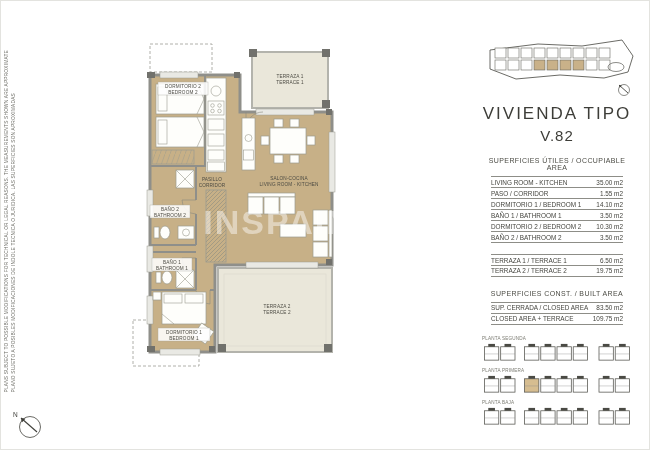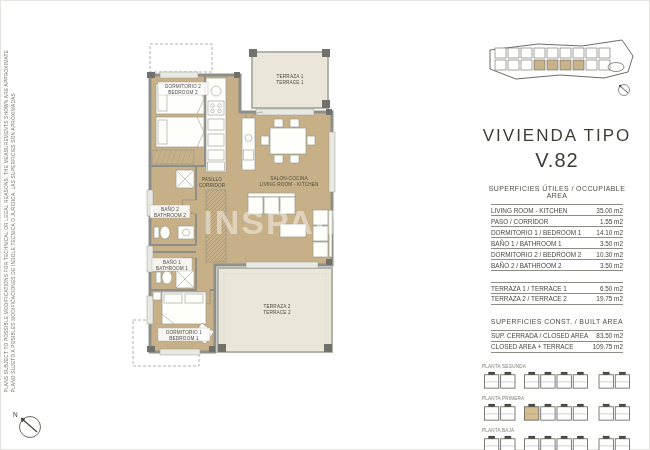--- a/index.html
+++ b/index.html
@@ -12,22 +12,22 @@
   
   #disclaimer{
     position:absolute;left:-157px;top:218px;width:334px;height:15px;
     transform:rotate(-90deg);
     font-size:4.8px;line-height:1.5;letter-spacing:.2px;color:#6d6d66;white-space:nowrap;
   }
 
   
   #panel{position:absolute;left:478px;top:34px;width:158px;}
   .site{display:block;margin-left:8px;}
-  .title{text-align:center;font-size:17px;letter-spacing:2px;color:#3d3d38;margin-top:26px;}
-  .subtitle{text-align:center;font-size:20px;letter-spacing:1px;color:#3d3d38;margin-top:3px;}
+  .title{text-align:center;font-size:17px;letter-spacing:2px;color:#3d3d38;margin-top:4px;}
+  .subtitle{text-align:center;font-size:15px;letter-spacing:1px;color:#3d3d38;margin-top:3px;}
   .sec-header{text-align:center;font-size:7px;letter-spacing:.4px;color:#4c4c45;margin-top:13px;}
   .areatable{width:132px;margin:5px auto 0;border-collapse:collapse;font-size:6.4px;color:#45453f;}
   .areatable td{border-top:1px solid #8d8d87;padding:1.6px 0 1.4px;}
   .areatable tr:last-child td{border-bottom:1px solid #8d8d87;}
   .areatable td.val{text-align:right;}
   .floors{margin-top:11px;margin-left:4px;}
   .floor-label{font-size:4.6px;letter-spacing:.2px;color:#7b7b72;margin:5px 0 1px;}
   .floor-row{display:block;}
 
   

